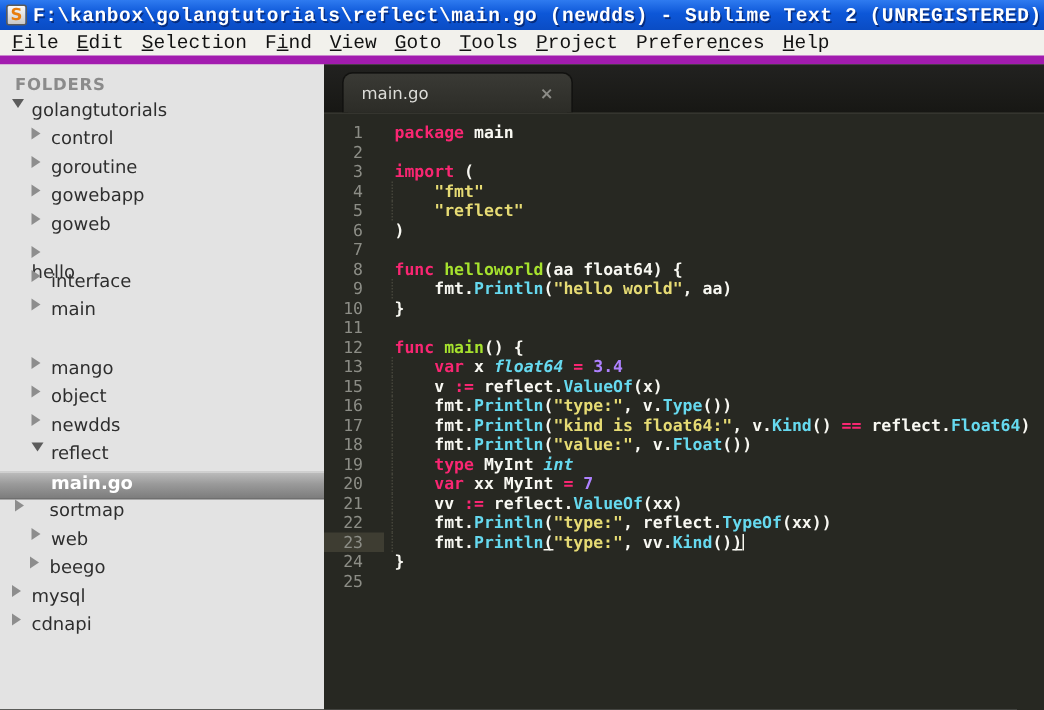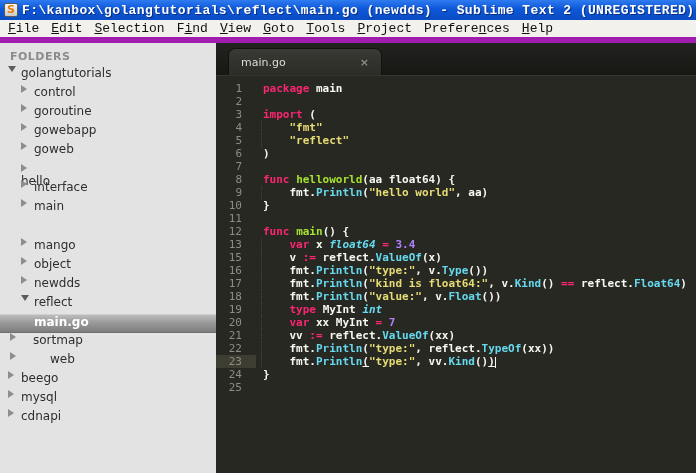--- a/index.html
+++ b/index.html
@@ -160,27 +160,27 @@
           </div>
           <div class="tree-item selected" style="padding-left: 34px;">
             <span>main.go</span>
           </div>
           <div class="tree-item" style="padding-left: 10px; gap: 10px;">
             <span class="arrow-box">
               <span class="arrow-collapsed"></span>
             </span>
             <span>sortmap</span>
           </div>
-          <div class="tree-item" style="padding-left: 10px; gap: 27px;">
+          <div class="tree-item" style="padding-left: 21px;">
             <span class="arrow-box">
               <span class="arrow-collapsed"></span>
             </span>
             <span>web</span>
           </div>
-          <div class="tree-item" style="padding-left: 8px;">
+          <div class="tree-item" style="padding-left: 8px; margin-left: 12px;">
             <span class="arrow-box">
               <span class="arrow-collapsed"></span>
             </span>
             <span>beego</span>
           </div>
           <div class="tree-item" style="padding-left: 8px;">
             <span class="arrow-box">
               <span class="arrow-collapsed"></span>
             </span>
             <span>mysql</span>

